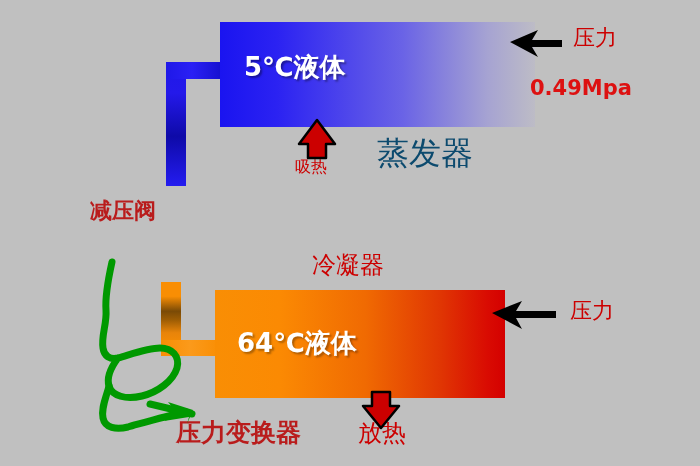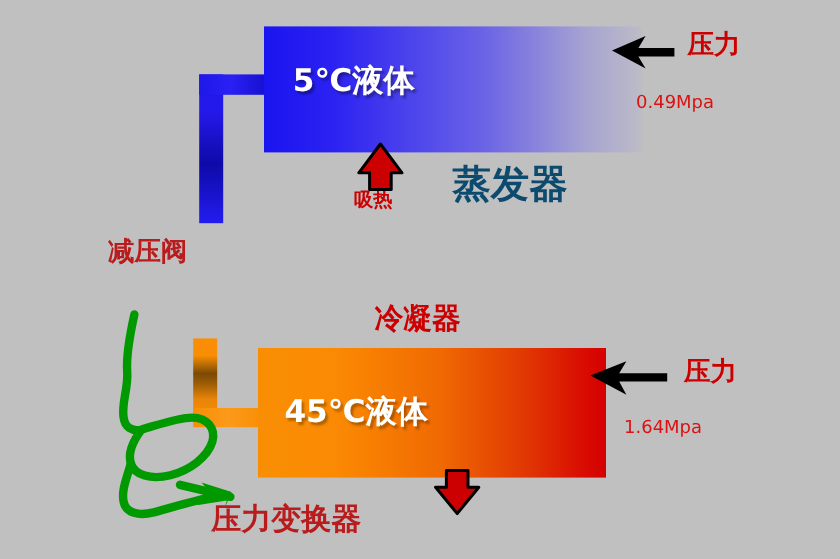--- a/index.html
+++ b/index.html
@@ -73,28 +73,29 @@
   }
   #condenser-pipe-horizontal {
     left: 161px; top: 340px;
     width: 58px; height: 16px;
     background: linear-gradient(to right, #f98e04 0%, #fb9a1b 50%, #f98e04 100%);
   }
 
   
   .cn-label {
     font-size: 22px;
-    font-weight: bold;
+    font-weight: normal;
     white-space: nowrap;
     line-height: 1.15;
   }
   .mpa-label {
-    font-size: 15px;
+    font-size: 21px;
     white-space: nowrap;
     font-family: "DejaVu Sans", "Liberation Sans", sans-serif;
+    font-weight: bold;
   }
   #pressure-label-top    { left: 573px; top: 25px;  color: #cc0000; }
   #pressure-value-top    { left: 530px; top: 76px;  color: #dd1111; }
   #pressure-label-bottom { left: 570px; top: 298px; color: #cc0000; }
   #pressure-value-bottom { left: 520px; top: 347px; color: #dd1111; }
   #evaporator-name-label { left: 377px; top: 135px; color: #0c4a6e; font-size: 32px; }
   #absorb-heat-label     { left: 295px; top: 158px; color: #cc0000; font-size: 16px; }
   #condenser-name-label  { left: 272px; top: 252px; color: #cc0000; font-size: 24px; margin-left: 40px; }
   #release-heat-label    { left: 358px; top: 420px; color: #cc0000; font-size: 24px; }
 
@@ -133,29 +134,29 @@
   <div class="abs cn-label" id="absorb-heat-label">吸热</div>
 
   <div class="abs cn-label" id="pressure-label-top">压力</div>
 
   <div class="abs mpa-label" id="pressure-value-top">0.49Mpa</div>
 
   <div class="abs" id="condenser-pipe-vertical"></div>
   <div class="abs" id="condenser-pipe-horizontal"></div>
 
   <div class="abs" id="condenser-box">
-    <span id="condenser-label-text">45℃液体</span>
+    <span id="condenser-label-text">64℃液体</span>
   </div>
 
   <div class="abs cn-label" id="condenser-name-label">冷凝器</div>
 
+  <div class="abs cn-label" id="release-heat-label">放热</div>
 
   <div class="abs cn-label" id="pressure-label-bottom">压力</div>
 
-  <div class="abs mpa-label" id="pressure-value-bottom">1.64Mpa</div>
 
   <div class="abs green-label" id="expansion-valve-label">减压阀</div>
 
 
   <div class="abs green-label" id="pressure-converter-label">压力变换器</div>
 
   <svg class="overlay" viewBox="0 0 700 466">
 
     <g>
       <polygon points="317,120 335,144 326,144 326,158 308,158 308,144 299,144" fill="#cc0000" stroke="#000000" stroke-width="2.5" stroke-linejoin="round"></polygon>

